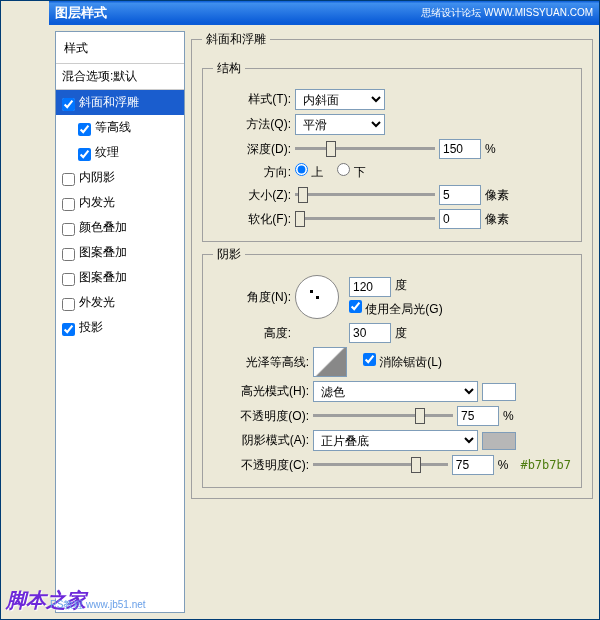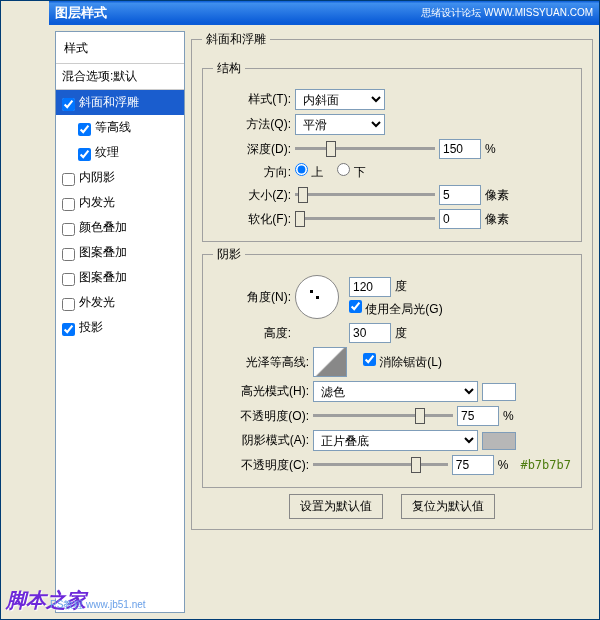--- a/index.html
+++ b/index.html
@@ -144,21 +144,21 @@
         </fieldset>
         <fieldset class="nested-fs">
           <legend>阴影</legend>
           <div class="row">
             <span class="label">角度(N):</span>
             <div class="angle-widget">
                 <div class="dot" style="left:20px;top:20px"></div>
                 <div class="dot" style="left:14px;top:14px"></div>
               </div>
             <div style="display:flex;flex-direction:column;gap:3px;margin-left:6px">
-              <div style="display:flex;align-items:center;gap:4px">
+              <div style="display:flex;gap:4px">
                 <input type="text" class="vbox" value="120" style="">
                 <span>度</span>
                 </div>
               <label><input type="checkbox" checked="" style=""> <span>使用全局光(G)</span></label>
             </div>
           </div>
           <div class="row">
               <span class="label">高度:</span>
             <span style="width:50px"></span>
             <input type="text" class="vbox" value="30" style="">
@@ -191,22 +191,18 @@
           <div class="row">
               <span class="label-w">不透明度(C):</span>
             <div class="slider">
                 <div class="thumb" style="left:73%"></div>
               </div>
             <input type="text" class="vbox" value="75" style="">
             <span>%</span>
             <span class="note-color" style="margin-left:8px">#b7b7b7</span>
             </div>
         </fieldset>
-        <div class="btnrow">
-          <button class="btn">设置为默认值</button>
-          <button class="btn">复位为默认值</button>
-        </div>
       </fieldset>
     </div>
   </div>
 </div>
 <div class="watermark">脚本之家</div>
 <div class="watermark2">PS教程  www.jb51.net</div>
 
 </body></html>

